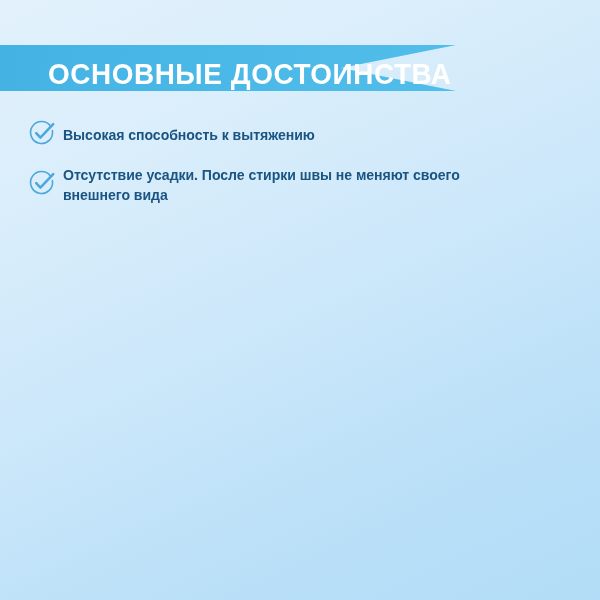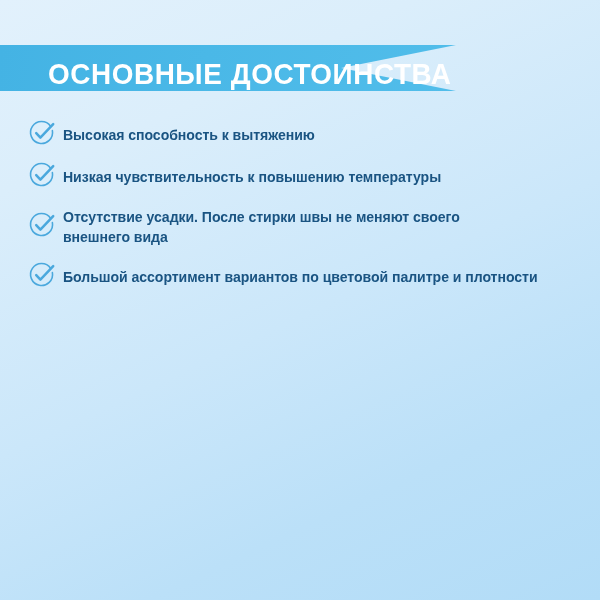--- a/index.html
+++ b/index.html
@@ -108,36 +108,18 @@
     </span>
     <span class="benefit-text">Высокая способность к вытяжению</span>
   </div>
       <div class="benefit-row">
     <span class="check-icon">
       <svg viewBox="0 0 28 28" xmlns="http://www.w3.org/2000/svg">
         <path d="M22.6 7.2 A11 11 0 1 0 24.4 11.6" fill="none" stroke="#4aa8dd" stroke-width="1.6" stroke-linecap="round"></path>
         <path d="M8.2 14.1 L12.4 18.6 L25.2 5.2" fill="none" stroke="#4aa8dd" stroke-width="2.5" stroke-linecap="round" stroke-linejoin="round"></path>
       </svg>
     </span>
-    <span class="benefit-text">Низкая чувствительность к повышению температуры</span>
-  </div>
-      <div class="benefit-row">
-    <span class="check-icon">
-      <svg viewBox="0 0 28 28" xmlns="http://www.w3.org/2000/svg">
-        <path d="M22.6 7.2 A11 11 0 1 0 24.4 11.6" fill="none" stroke="#4aa8dd" stroke-width="1.6" stroke-linecap="round"></path>
-        <path d="M8.2 14.1 L12.4 18.6 L25.2 5.2" fill="none" stroke="#4aa8dd" stroke-width="2.5" stroke-linecap="round" stroke-linejoin="round"></path>
-      </svg>
-    </span>
     <span class="benefit-text">Отсутствие усадки. После стирки швы не меняют своего
 внешнего вида</span>
-  </div>
-      <div class="benefit-row">
-    <span class="check-icon">
-      <svg viewBox="0 0 28 28" xmlns="http://www.w3.org/2000/svg">
-        <path d="M22.6 7.2 A11 11 0 1 0 24.4 11.6" fill="none" stroke="#4aa8dd" stroke-width="1.6" stroke-linecap="round"></path>
-        <path d="M8.2 14.1 L12.4 18.6 L25.2 5.2" fill="none" stroke="#4aa8dd" stroke-width="2.5" stroke-linecap="round" stroke-linejoin="round"></path>
-      </svg>
-    </span>
-    <span class="benefit-text">Большой ассортимент вариантов по цветовой палитре и плотности</span>
   </div>
     </div>
 
 </div>
 
 </body></html>

